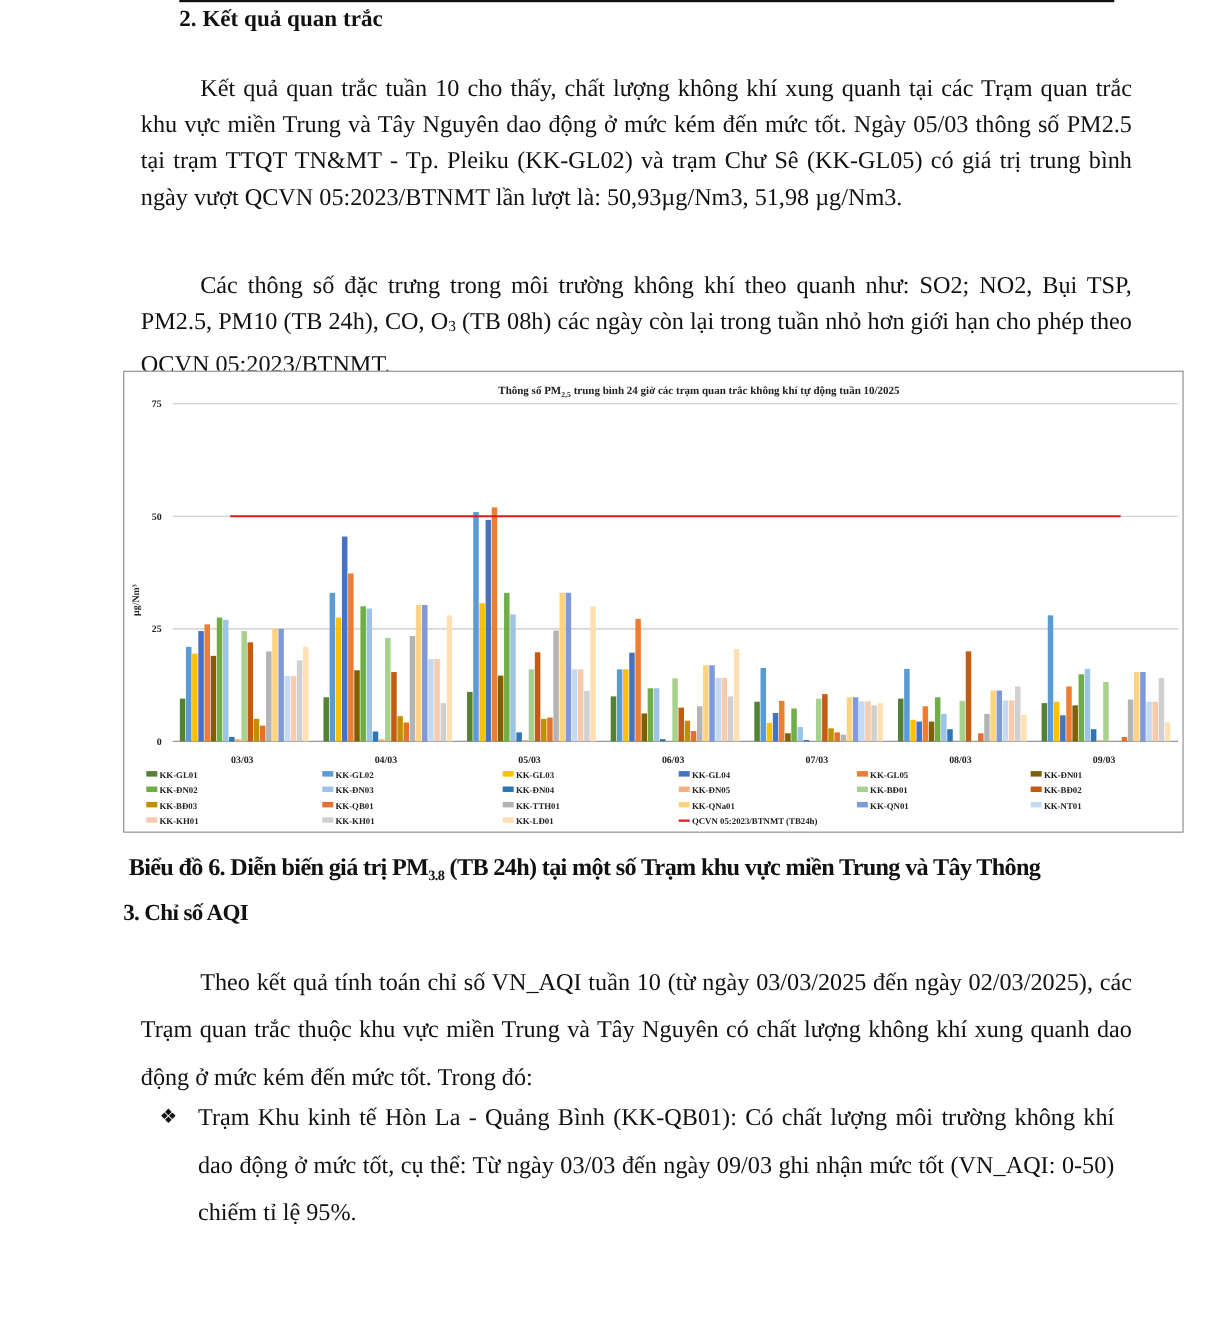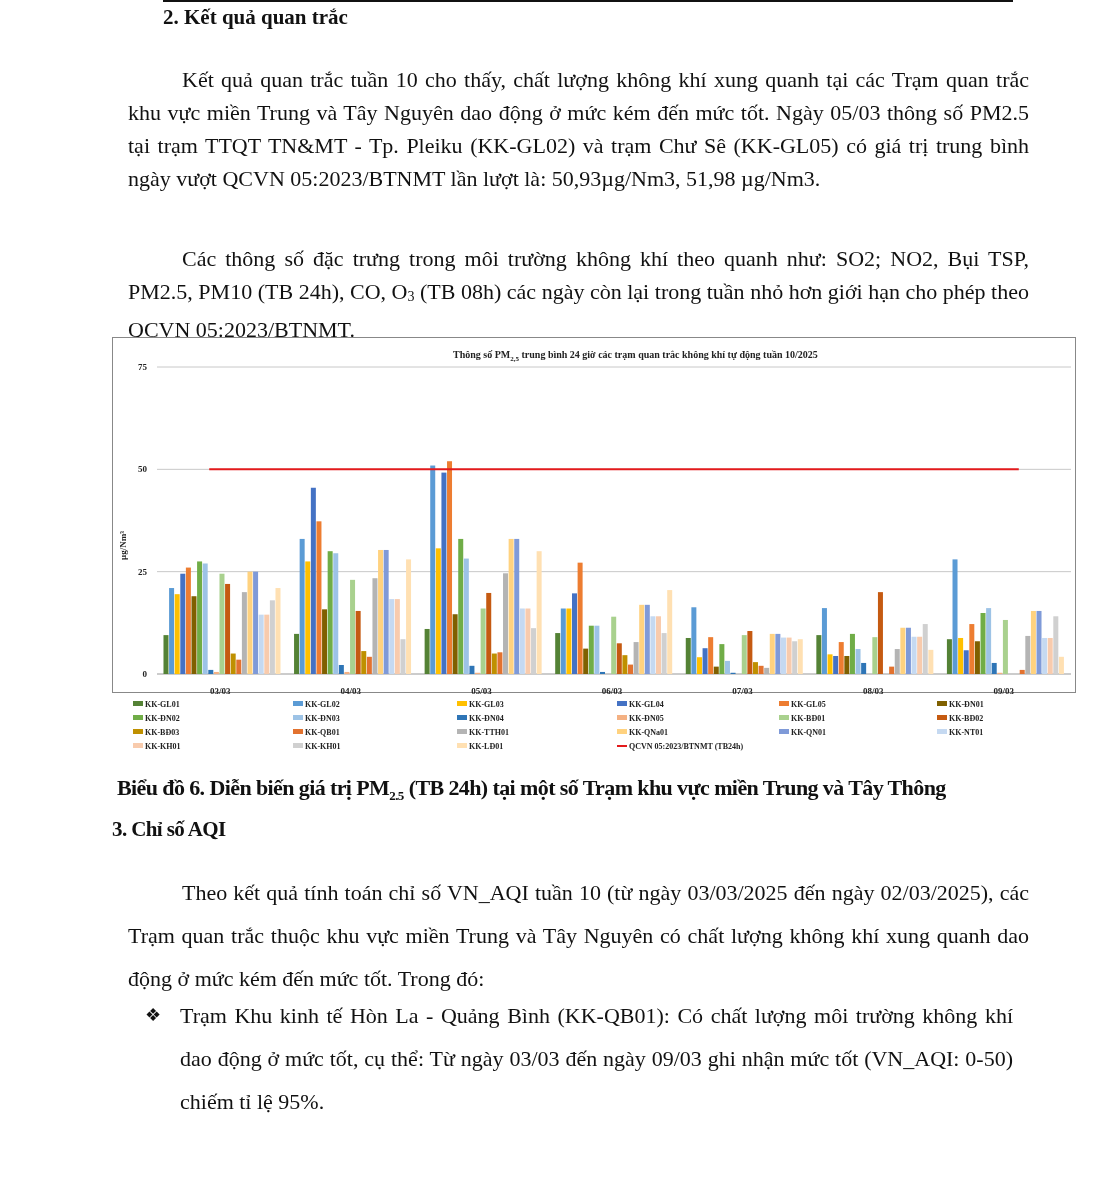--- a/index.html
+++ b/index.html
@@ -5,21 +5,21 @@
     html, body { margin: 0; padding: 0; background: #ffffff; }
     body { width: 1118px; height: 1200px; position: relative; overflow: hidden;
            font-family: "Liberation Serif", serif; color: #111; }
     .topline { position: absolute; left: 163px; top: 0; width: 850px; height: 2px; background: #111; }
     .h2 { position: absolute; left: 163px; top: 5px; font-size: 21px; font-weight: bold; }
     .para { position: absolute; left: 112px; width: 901px; font-size: 22px; line-height: 33px;
             text-align: justify; text-indent: 54px; margin: 16px; }
     .p1 { top: 47px; }
     .p2 { top: 226px; }
     .p3 { top: 855px; line-height: 43px; }
-    .chart-box { position: absolute; left: 112px; top: 337px; width: 964px; height: 356px;
+    .chart-box { position: absolute; left: 112px; top: 337px; width: 964px; height: 420px;
                  border: 1.5px solid #888; box-sizing: border-box; background: #fff; }
     .chart-box svg { position: absolute; left: 0; top: 0; }
     .caption { position: absolute; left: 117px; top: 775px; font-size: 22px; font-weight: bold;
                letter-spacing: -0.6px; }
     .caption sub { font-size: 13px; }
     .h3 { position: absolute; left: 112px; top: 817px; font-size: 21px; font-weight: bold; letter-spacing: -0.6px; }
     .bullet { position: absolute; left: 145px; top: 994px; width: 868px; font-size: 22px; line-height: 43px; }
     .bullet-icon { position: absolute; left: 0; top: 0; font-size: 18px; }
     .bullet-text { margin-left: 35px; display: block; text-align: justify; }
     .sub3 { font-size: 14px; vertical-align: -2px; }
@@ -239,19 +239,19 @@
       <text x="32" y="411" font-size="8" font-weight="bold" font-family="Liberation Serif, serif" fill="#222">KK-KH01</text>
       <rect x="180" y="405" width="10" height="5" fill="#d0d0d0"></rect>
       <text x="192" y="411" font-size="8" font-weight="bold" font-family="Liberation Serif, serif" fill="#222">KK-KH01</text>
       <rect x="344" y="405" width="10" height="5" fill="#ffe0b2"></rect>
       <text x="356" y="411" font-size="8" font-weight="bold" font-family="Liberation Serif, serif" fill="#222">KK-LĐ01</text>
       <line x1="504" x2="514" y1="408" y2="408" stroke="#e31a1c" stroke-width="2"></line>
       <text x="516" y="411" font-size="8" font-weight="bold" font-family="Liberation Serif, serif" fill="#222">QCVN 05:2023/BTNMT (TB24h)</text>
     </svg>
 </div>
 
-<div class="caption"><span>Biểu đồ 6. Diễn biến giá trị PM</span><sub>2.5</sub><span> (TB 24h) tại một số Trạm khu vực miền Trung và Tây Thông</span></div>
+<div class="caption"><span>Biểu đồ 6. Diễn biến giá trị PM</span><sub>3.8</sub><span> (TB 24h) tại một số Trạm khu vực miền Trung và Tây Thông</span></div>
 <div class="h3">3. Chỉ số AQI</div>
 <p class="para p3">Theo kết quả tính toán chỉ số VN_AQI tuần 10 (từ ngày 03/03/2025 đến ngày 02/03/2025), các Trạm quan trắc thuộc khu vực miền Trung và Tây Nguyên có chất lượng không khí xung quanh dao động ở mức kém đến mức tốt. Trong đó:</p>
 <div class="bullet">
   <span class="bullet-icon">❖</span>
   <span class="bullet-text">Trạm Khu kinh tế Hòn La - Quảng Bình (KK-QB01): Có chất lượng môi trường không khí dao động ở mức tốt, cụ thể: Từ ngày 03/03 đến ngày 09/03 ghi nhận mức tốt (VN_AQI: 0-50) chiếm tỉ lệ 95%.</span>
 </div>
 
 </body></html>

